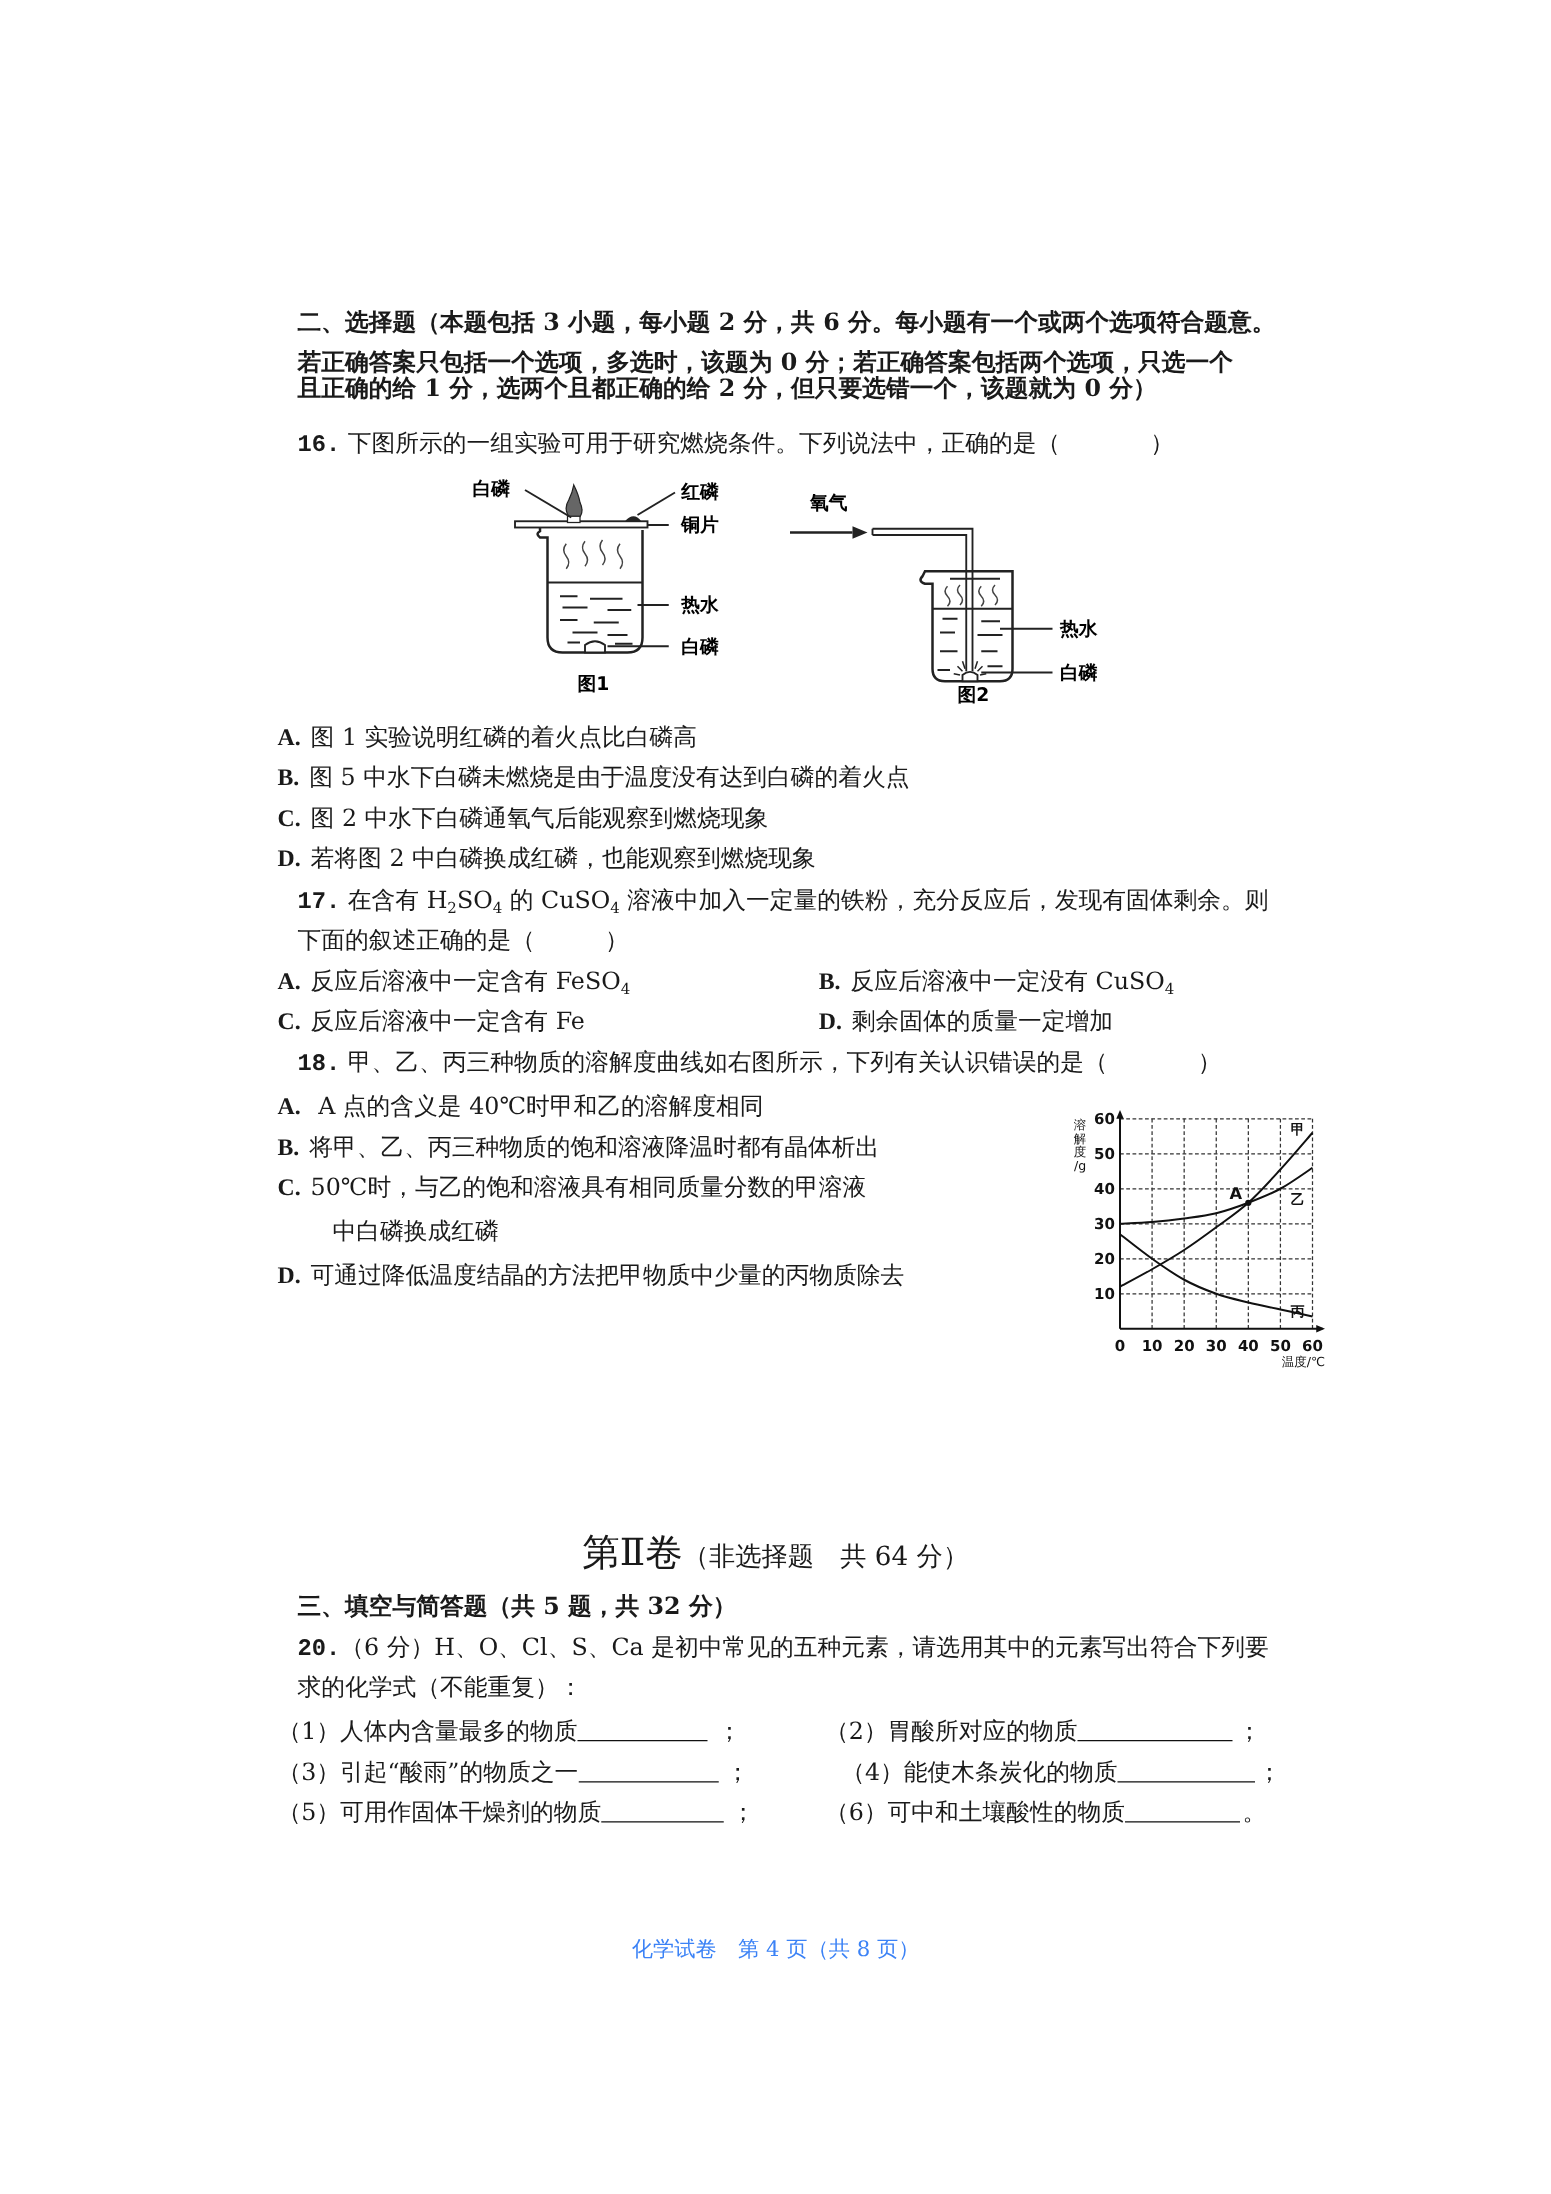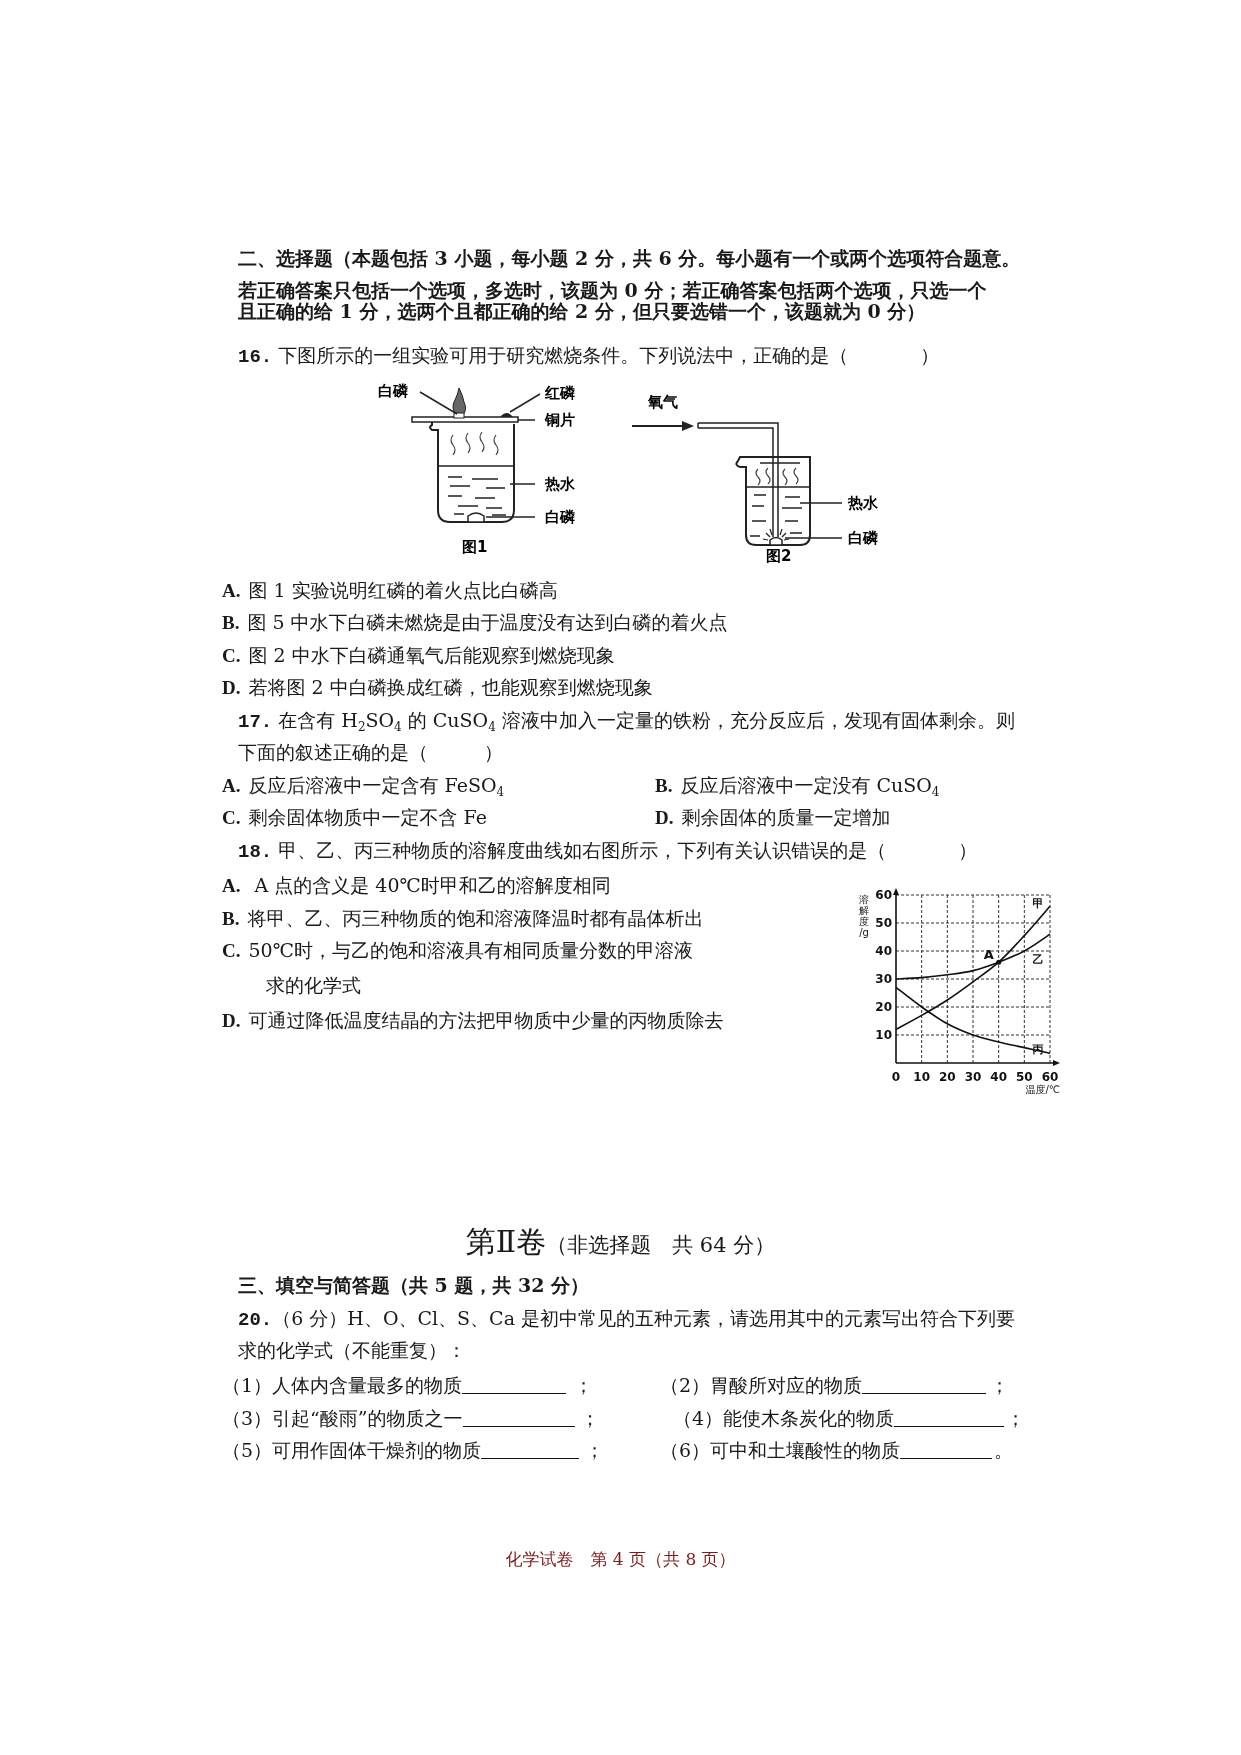--- a/index.html
+++ b/index.html
@@ -11,21 +11,21 @@
   .line { position: absolute; left: 194px; font-size: 19px; line-height: 24px; white-space: nowrap; margin-left: 44px; }
   .bold { font-weight: bold; }
   .qnum { font-weight: bold; font-family: Liberation Mono, monospace; }
   .opt { position: absolute; font-size: 19px; line-height: 24px; white-space: nowrap; }
   .opt .letter { font-weight: bold; font-family: "Liberation Serif", serif; margin-right: 8px; }
   .sub { font-size: 12px; vertical-align: -4px; }
   .blank { display: inline-block; border-bottom: 1.5px solid #111; height: 18px; vertical-align: -2px; }
   .title-main { position: absolute; top: 1222px; left: 0; width: 1241px; text-align: center; white-space: nowrap; }
   .title-main .big { font-size: 30px; }
   .title-main .small { font-size: 21px; }
-  .footer { position: absolute; top: 1548px; left: 0; width: 1241px; text-align: center; font-size: 17px; color: #7f1d1d; }
+  .footer { position: absolute; top: 1548px; left: 0; width: 1241px; text-align: center; font-size: 17px; color: #3b82f6; }
   svg text { font-family: "DejaVu Sans", sans-serif; }
   .paren { display: inline-block; width: 72px; }
 </style>
 </head>
 <body>
 
 <div class="line bold" style="top:246px;">二、选择题（本题包括 3 小题，每小题 2 分，共 6 分。每小题有一个或两个选项符合题意。</div>
 <div class="line bold" style="top:278px;">若正确答案只包括一个选项，多选时，该题为 0 分；若正确答案包括两个选项，只选一个</div>
 <div class="line bold" style="top:299px;">且正确的给 1 分，选两个且都正确的给 2 分，但只要选错一个，该题就为 0 分）</div>
 
@@ -140,41 +140,41 @@
 <div class="line" style="top:740px;">
   <span>下面的叙述正确的是（</span><span class="paren" style="width:56px"></span><span>）</span>
 </div>
 <div class="opt" style="top:773px; left:222px;">
   <span class="letter">A.</span><span>反应后溶液中一定含有 FeSO</span><span class="sub">4</span>
 </div>
 <div class="opt" style="top:773px; left:655px;">
   <span class="letter">B.</span><span>反应后溶液中一定没有 CuSO</span><span class="sub">4</span>
 </div>
 <div class="opt" style="top:805px; left:222px;">
-  <span class="letter">C.</span><span>剩余固体物质中一定不含 Fe</span>
+  <span class="letter">C.</span><span>反应后溶液中一定含有 Fe</span>
 </div>
 <div class="opt" style="top:805px; left:655px;">
   <span class="letter">D.</span><span>剩余固体的质量一定增加</span>
 </div>
 
 <div class="line" style="top:838px;">
   <span class="qnum">18.</span>
   <span>甲、乙、丙三种物质的溶解度曲线如右图所示，下列有关认识错误的是（</span><span class="paren"></span><span>）</span>
 </div>
 <div class="opt" style="top:873px; left:222px;">
   <span class="letter">A.</span><span> A 点的含义是 40℃时甲和乙的溶解度相同</span>
 </div>
 <div class="opt" style="top:906px; left:222px;">
   <span class="letter">B.</span><span>将甲、乙、丙三种物质的饱和溶液降温时都有晶体析出</span>
 </div>
 <div class="opt" style="top:938px; left:222px;">
   <span class="letter">C.</span><span>50℃时，与乙的饱和溶液具有相同质量分数的甲溶液</span>
 </div>
 <div class="opt" style="top:973px; left:266px;">
-  <span>求的化学式</span>
+  <span>中白磷换成红磷</span>
 </div>
 <div class="opt" style="top:1008px; left:222px;">
   <span class="letter">D.</span><span>可通过降低温度结晶的方法把甲物质中少量的丙物质除去</span>
 </div>
 
 <svg id="chart" style="position:absolute; left:850px; top:885px;" width="220" height="210" viewBox="0 0 220 210">
   <g id="grid">
       <line x1="71.66666666666666" y1="10" x2="71.66666666666666" y2="178" stroke="#333" stroke-width="1" stroke-dasharray="3,2"></line>
       <line x1="97.33333333333333" y1="10" x2="97.33333333333333" y2="178" stroke="#333" stroke-width="1" stroke-dasharray="3,2"></line>
       <line x1="123" y1="10" x2="123" y2="178" stroke="#333" stroke-width="1" stroke-dasharray="3,2"></line>

